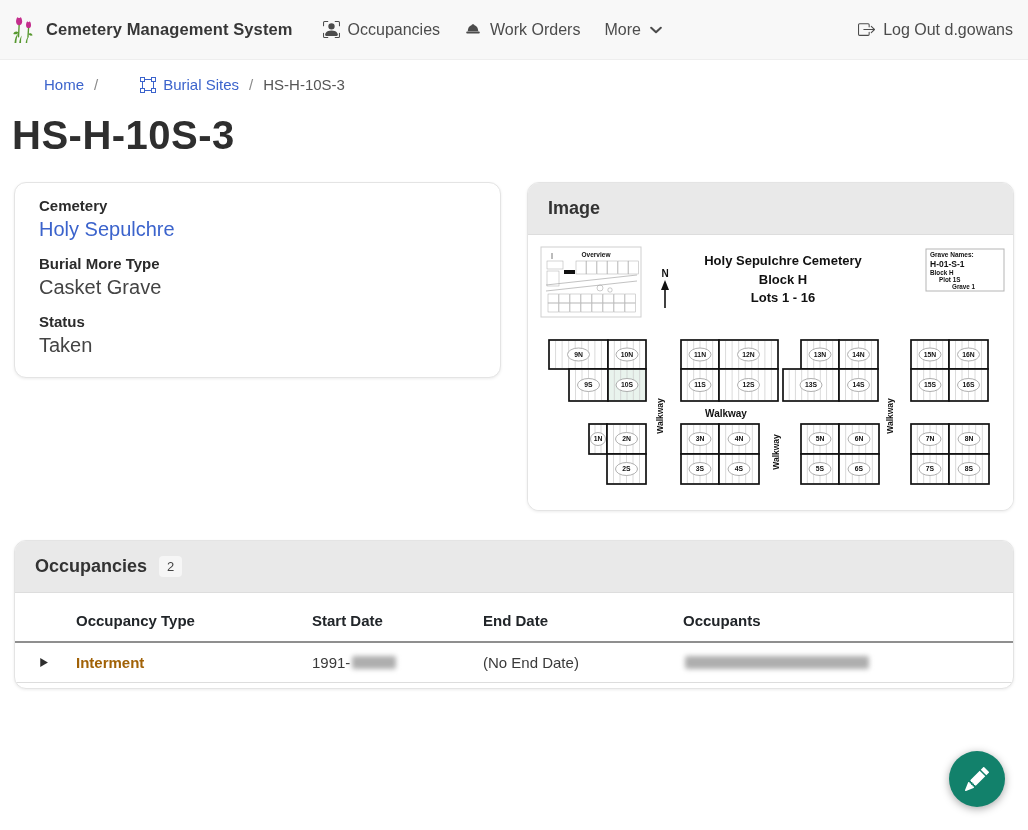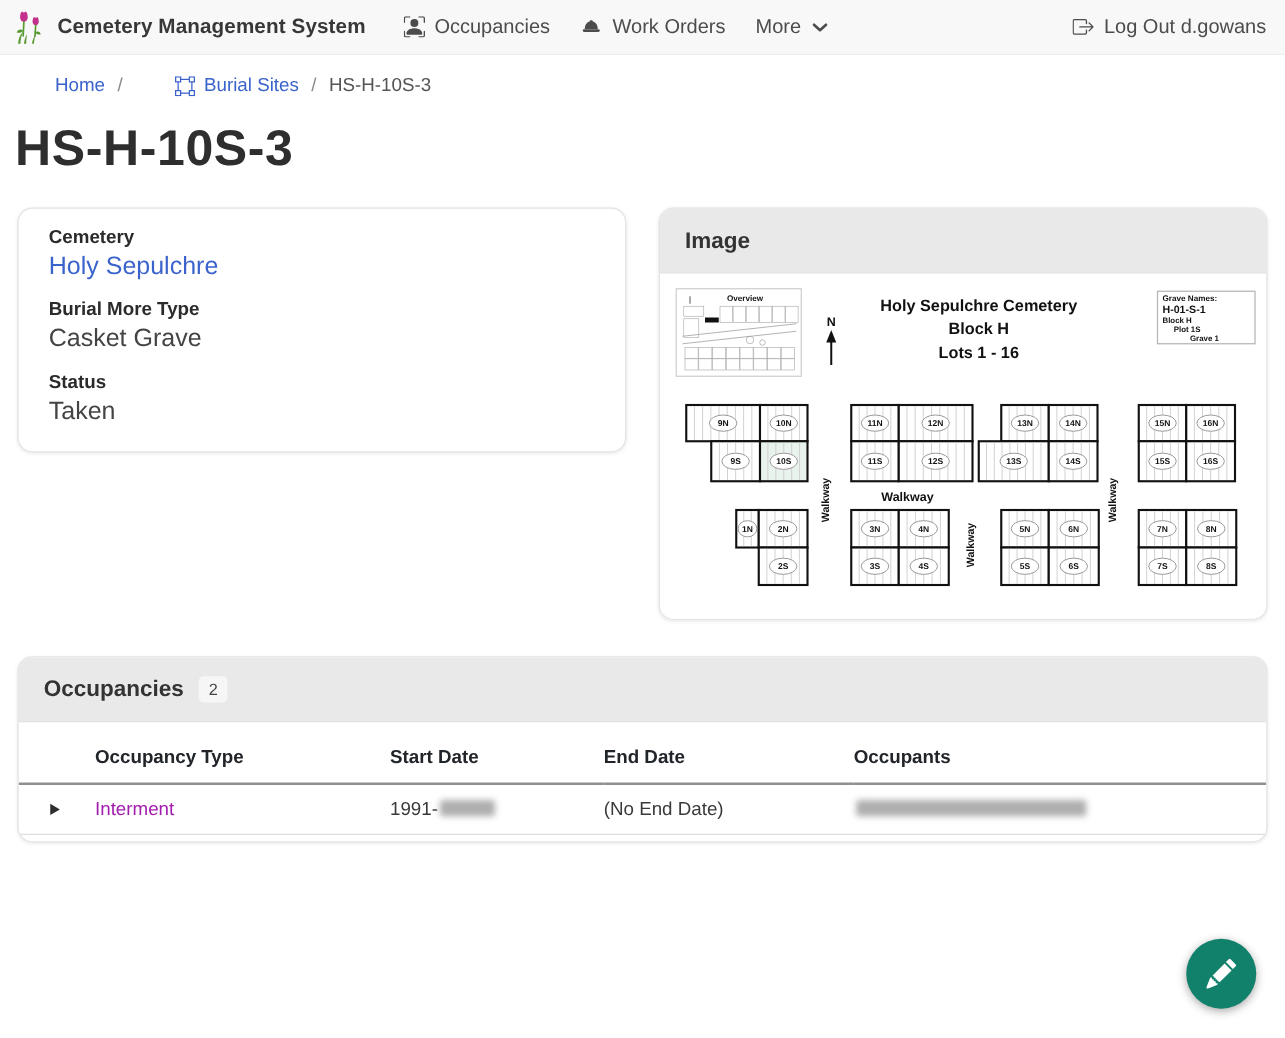--- a/index.html
+++ b/index.html
@@ -6,21 +6,21 @@
     --link:#3b63cc;
     --fab:#12816b;
     --navbar-bg:#f8f8f8;
     --section-bg:#e9e9e9;
   }
   *{box-sizing:border-box;margin:0;padding:0;}
   html,body{width:1028px;height:830px;overflow:hidden;}
   body{font-family:"Liberation Sans","DejaVu Sans",sans-serif;background:#fff;color:#333;position:relative;}
 
   
-  .navbar{height:44px;background:var(--navbar-bg);display:flex;align-items:center;padding:0 15px 0 12px;border-bottom:1px solid #eee;}
+  .navbar{height:60px;background:var(--navbar-bg);display:flex;align-items:center;padding:0 15px 0 12px;border-bottom:1px solid #eee;}
   .brand{display:flex;align-items:center;gap:9px;margin-right:30px;text-decoration:none;cursor:pointer;}
   .brand-title{font-size:16.5px;font-weight:bold;color:#373737;letter-spacing:.1px;}
   .nav-item{display:flex;align-items:center;gap:8px;margin-right:24px;font-size:16px;color:#4c4c4c;text-decoration:none;cursor:pointer;}
   .nav-item svg{flex:0 0 auto;}
   .nav-spacer{flex:1;}
   .nav-item.logout{margin-right:0;}
 
   
   .content{padding:0 14px;}
   .breadcrumb{display:flex;align-items:center;gap:10px;padding:16px 0 0 0;font-size:15px;margin-left:-2px;}
@@ -46,21 +46,21 @@
 
   
   .occ-card{margin:29px 0 0 0;overflow:hidden;}
   .occ-header{display:flex;align-items:center;gap:12px;}
   .badge{background:#f6f6f6;color:#444;font-size:13px;font-weight:normal;border-radius:4px;padding:4px 8px;line-height:1;}
   table{width:100%;border-collapse:collapse;table-layout:fixed;font-size:15px;}
   thead th{text-align:left;font-weight:bold;color:#212529;padding:19px 0 12px 0;border-bottom:2px solid #8f8f8f;}
   tbody td{padding:10px 0;border-bottom:1px solid #ddd;color:#3a3a3a;height:40px;vertical-align:middle;}
   tbody tr.striped{background:#fafafa;}
   td.icon-cell,th.icon-cell{padding-left:21px;}
-  td a{color:#a21caf;font-weight:normal;text-decoration:none;cursor:pointer;}
+  td a{color:#a16207;font-weight:bold;text-decoration:none;cursor:pointer;}
   .redacted{display:inline-block;height:13px;background:#aeaeae;border-radius:2px;filter:blur(2.6px);vertical-align:-1px;margin-left:2px;}
   .card-tail{height:5px;}
 
   
   .fab{position:absolute;right:23px;bottom:23px;width:56px;height:56px;border-radius:50%;border:none;background:var(--fab);display:flex;align-items:center;justify-content:center;cursor:pointer;box-shadow:0 2px 8px rgba(0,0,0,.35);}
 
   svg.icon{display:block;}
 </style>
 </head>
 <body>

